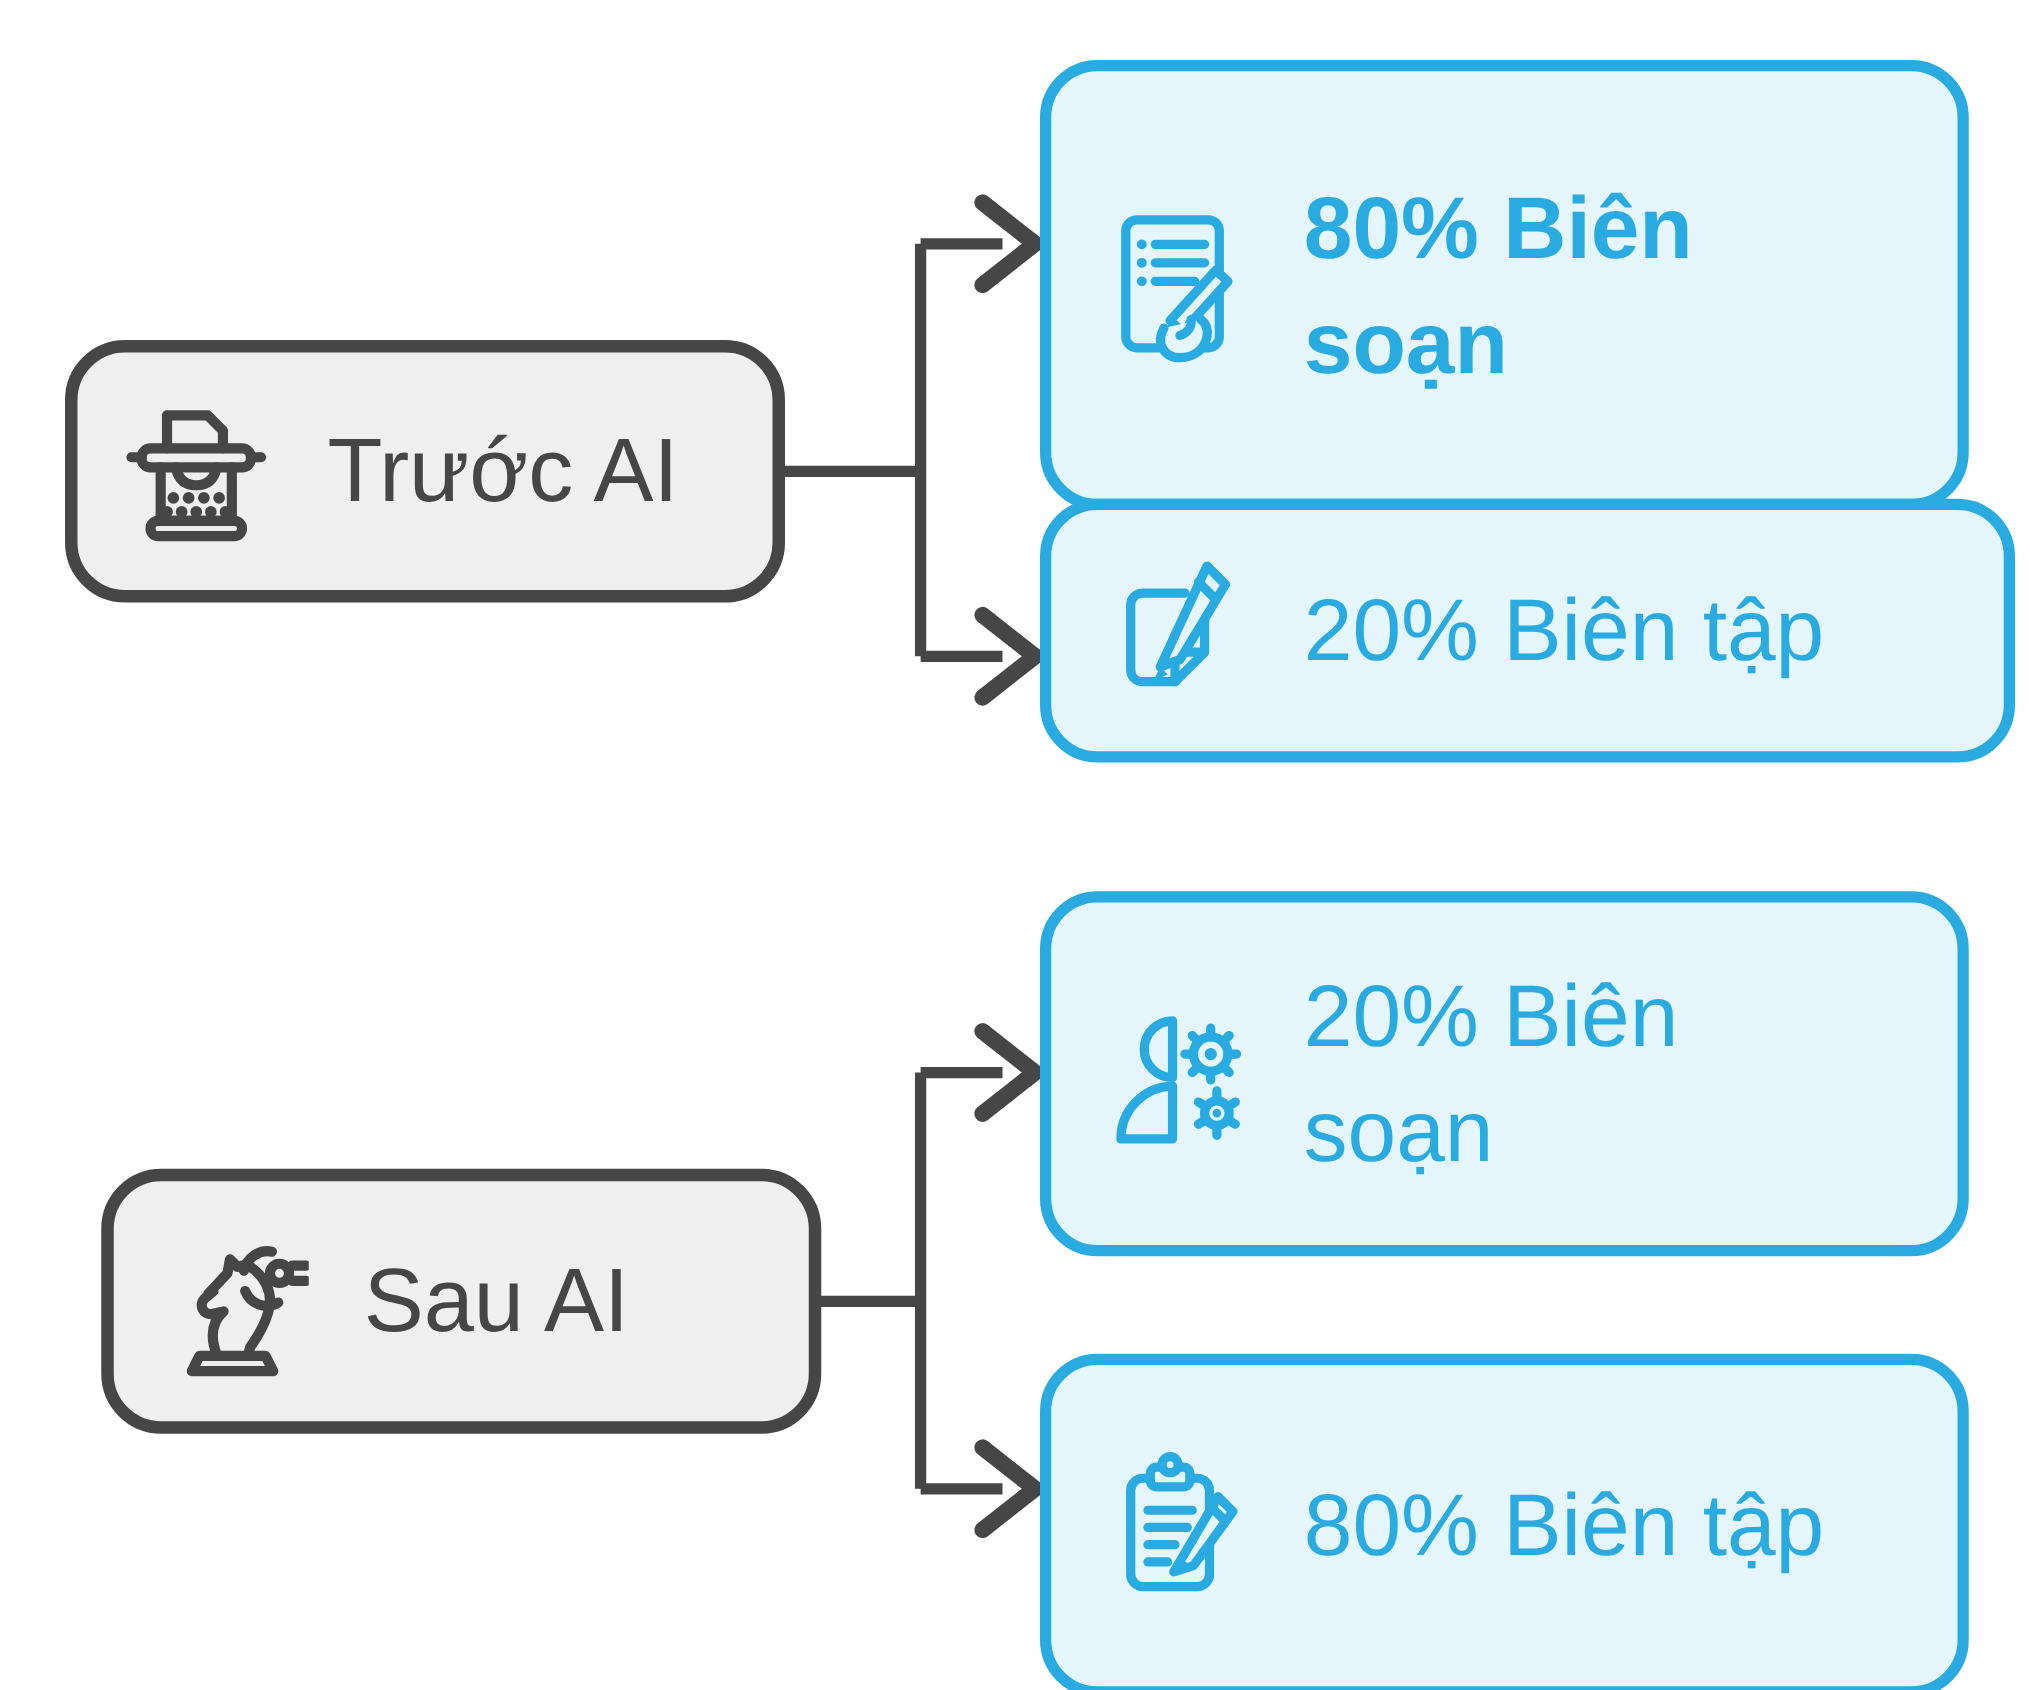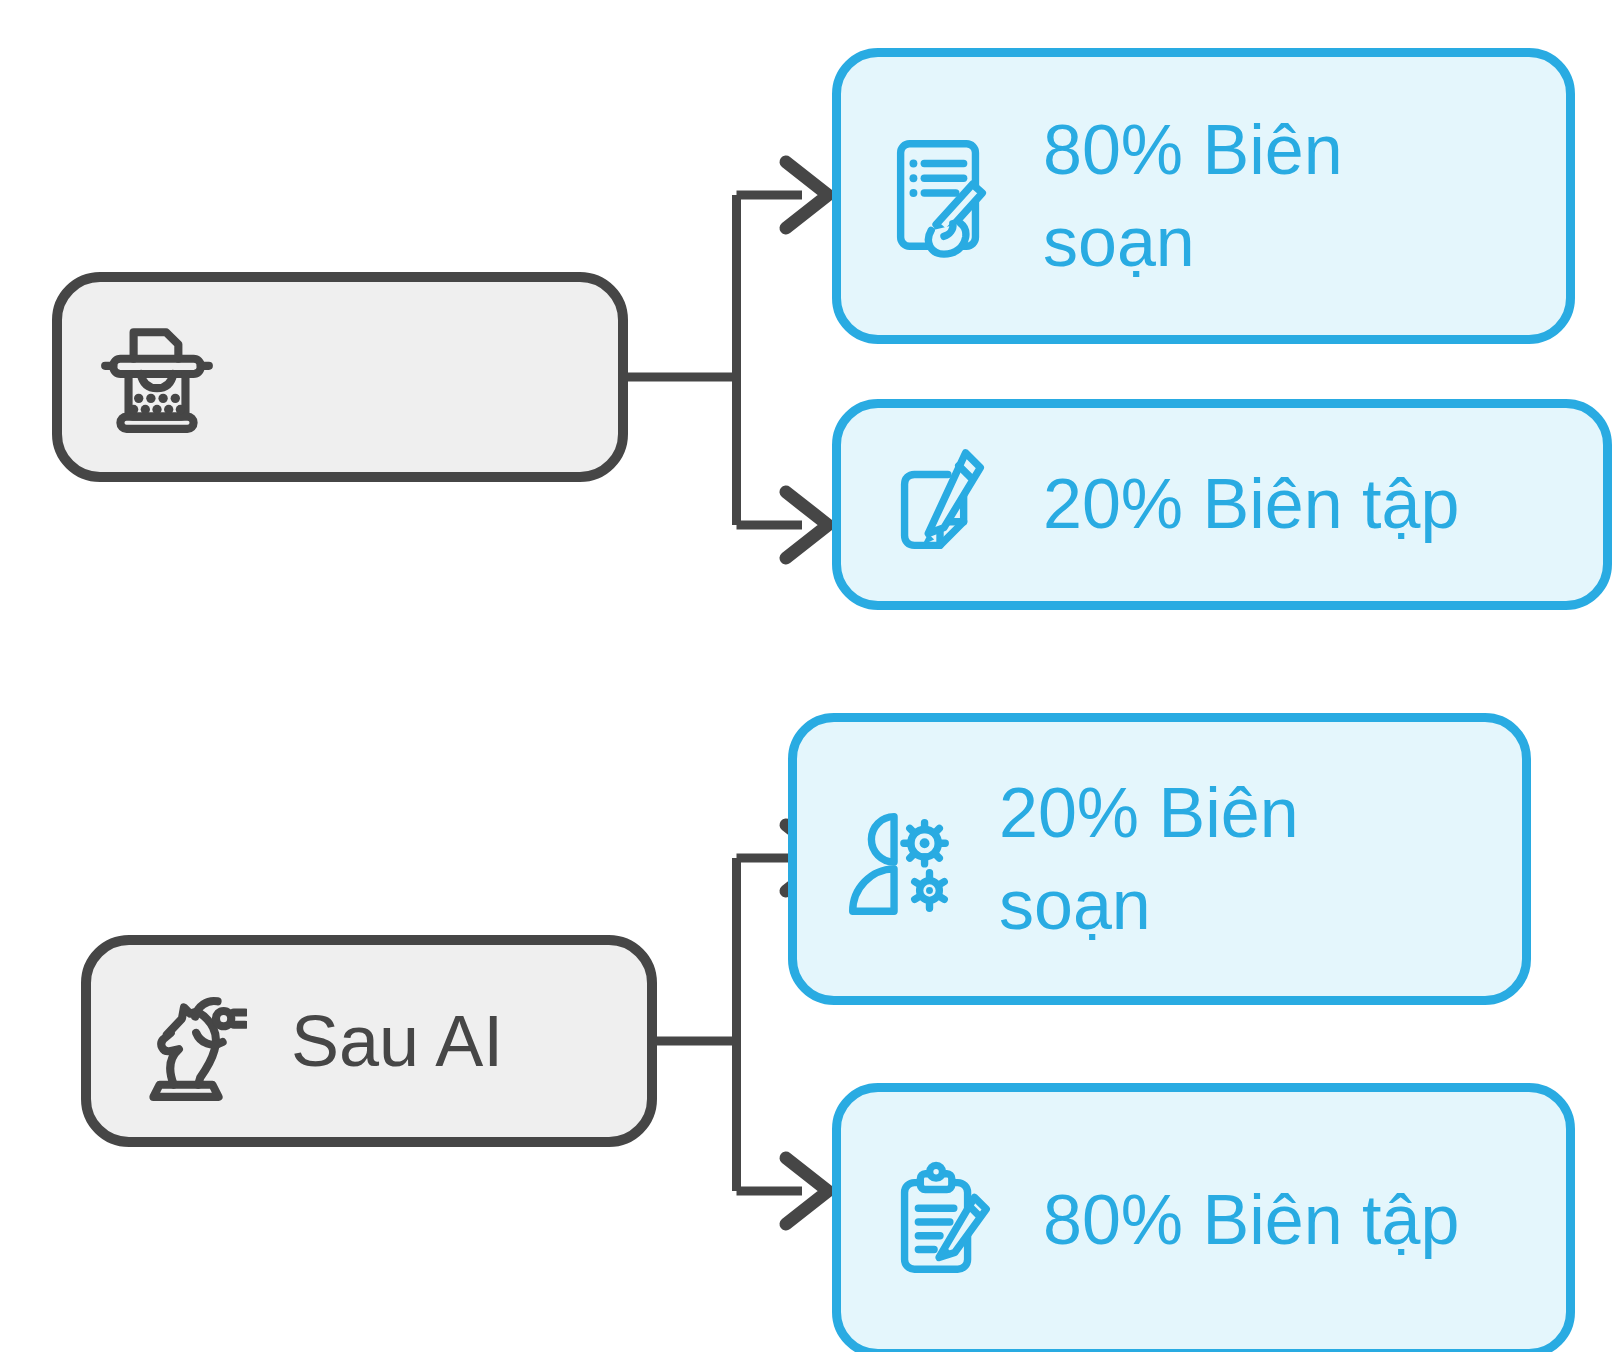--- a/index.html
+++ b/index.html
@@ -21,23 +21,23 @@
   }
   .parent .label{font-size:72px;color:var(--ink);white-space:nowrap;}
   .child{
     background:var(--chipbg);border:9px solid var(--accent);border-radius:46px;
     padding-left:36px;gap:38px;
   }
   .child .label{font-size:70px;line-height:1.32;color:var(--accent);}
   .child.tall .label{max-width:350px;}
   #p0{left:52px;top:272px;width:576px;height:210px;}
   #p1{left:52px;top:935px;width:576px;height:212px;margin-left:29px;}
-  #c0{left:832px;top:48px;width:743px;height:296px;}
+  #c0{left:832px;top:48px;width:743px;height:360px;font-weight:bold;}
   #c1{left:832px;top:399px;width:780px;height:211px;}
-  #c2{left:788px;top:713px;width:743px;height:292px;}
+  #c2{left:832px;top:713px;width:743px;height:292px;}
   #c3{left:832px;top:1083px;width:743px;height:275px;}
   .connectors{position:absolute;left:0;top:0;pointer-events:none;}
   .conn{fill:none;stroke:var(--ink);stroke-width:9;}
   .arrowhead{fill:none;stroke:var(--ink);stroke-width:13;stroke-linecap:round;stroke-linejoin:round;}
   .icon{flex:0 0 auto;}
   .icon-stroke{fill:none;stroke:var(--ink);stroke-width:8;stroke-linecap:round;stroke-linejoin:round;}
   .icon-fill{fill:var(--ink);stroke:none;}
   .blue .icon-stroke{stroke:var(--accent);stroke-width:7.5;}
   .blue .icon-fill{fill:var(--accent);}
   .blue .occlude{fill:var(--chipbg);stroke:var(--accent);stroke-width:7.5;stroke-linecap:round;stroke-linejoin:round;}
@@ -69,20 +69,21 @@
       <circle class="icon-fill" cx="42" cy="81" r="4.6"></circle>
       <circle class="icon-fill" cx="54" cy="81" r="4.6"></circle>
       <circle class="icon-fill" cx="66" cy="81" r="4.6"></circle>
       <circle class="icon-fill" cx="78" cy="81" r="4.6"></circle>
       <circle class="icon-fill" cx="37" cy="92" r="4.6"></circle>
       <circle class="icon-fill" cx="48.5" cy="92" r="4.6"></circle>
       <circle class="icon-fill" cx="60" cy="92" r="4.6"></circle>
       <circle class="icon-fill" cx="71.5" cy="92" r="4.6"></circle>
       <circle class="icon-fill" cx="83" cy="92" r="4.6"></circle>
     </svg>
+    <span class="label">Trước AI</span>
   </div>
 
   <div class="node parent" id="p1">
     <svg class="icon" width="122" height="122" viewBox="0 0 120 120">
       <path class="icon-stroke" d="M34 103 H86 L92 115 H28 Z"></path>
       <path class="icon-stroke" d="M48 103 C42 88 44 76 53 68 L44 70 C37 71 33 63 38 58 L45 52 L41 54 L56 38 L58 27 L64 33 L71 31 C85 39 93 53 88 69 C85 80 79 89 74 96 L72 103"></path>
       <path class="icon-stroke" d="M69 36 C71 26 81 19 91 21"></path>
       <circle class="icon-stroke" cx="97" cy="38" r="7.5"></circle>
       <path class="icon-stroke" d="M107 32 H118 M107 44 H118"></path>
       <path class="icon-stroke" d="M70 52 C74 62 86 67 96 61"></path>

